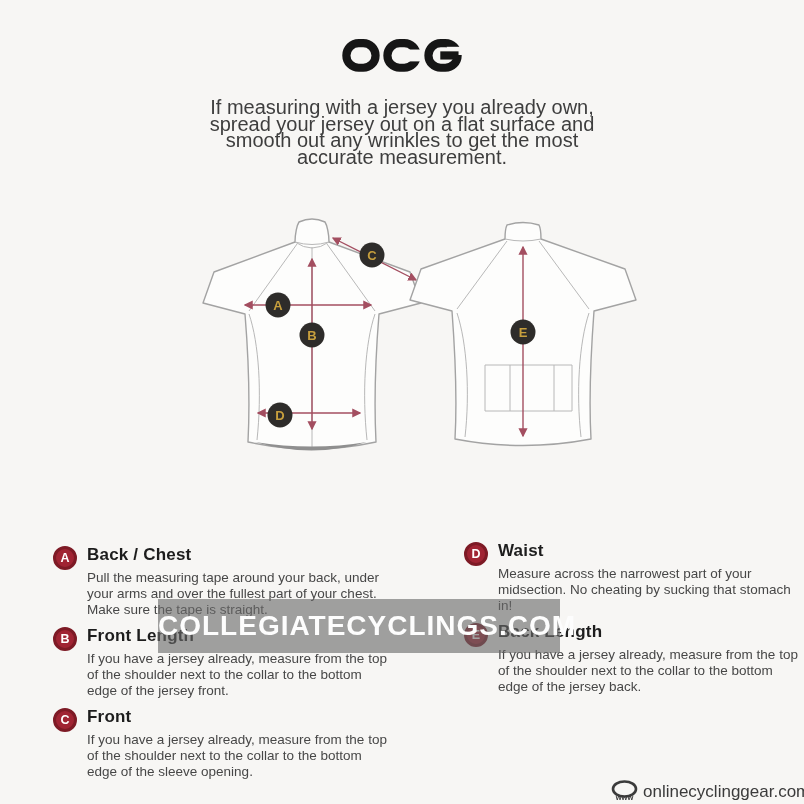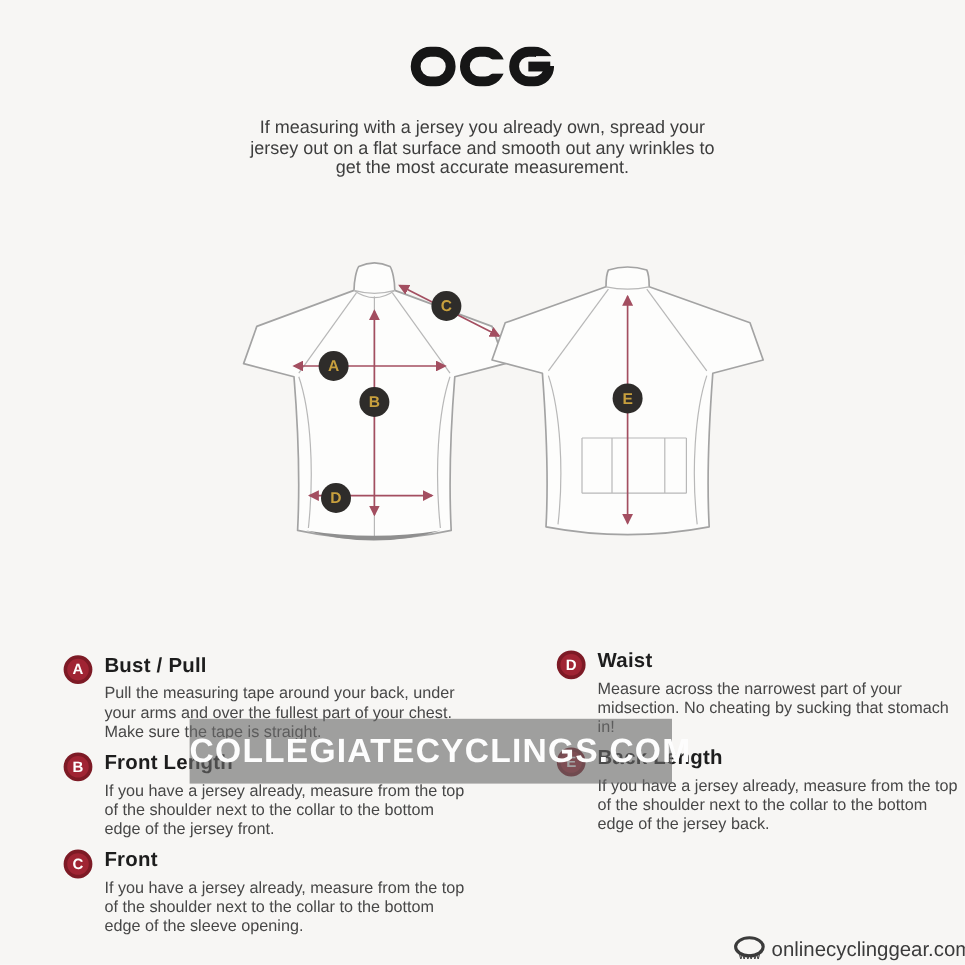--- a/index.html
+++ b/index.html
@@ -8,21 +8,21 @@
     position:relative;width:804px;height:804px;overflow:hidden;
     background:#f7f6f4;
   }
   
   .logo-wrap{position:absolute;left:340px;top:33px;width:124px;height:44px;}
   .logo-wrap svg{display:block;width:124px;height:44px;}
   .sr-only{position:absolute;width:1px;height:1px;overflow:hidden;clip:rect(0 0 0 0);white-space:nowrap;}
   
   .intro{
     position:absolute;left:202px;top:99px;width:400px;
-    text-align:center;font-size:15px;line-height:16.5px;color:#3e3e3e;
+    text-align:center;font-size:20px;line-height:16.5px;color:#3e3e3e;
   }
   
   .diagram{position:absolute;left:185px;top:211px;width:460px;height:252px;}
   .jersey{fill:#fdfdfc;stroke:#a3a3a3;stroke-width:1.4;stroke-linejoin:round;}
   .seam{fill:none;stroke:#b8b8b8;stroke-width:1;}
   .arrow{stroke:#a34e60;stroke-width:1.4;fill:none;}
   .badge-circle{fill:#2e2c2a;}
   .badge-letter{fill:#c79f3d;font-family:"Liberation Sans",sans-serif;font-size:13px;font-weight:bold;text-anchor:middle;}
   
   .m-item{position:absolute;display:flex;align-items:flex-start;}
@@ -161,21 +161,21 @@
         <text class="badge-letter" x="338" y="125.5">E</text>
       </g>
     </g>
   </svg>
 
   <div class="m-item" id="item-a">
     <div class="m-badge">
         <span>A</span>
       </div>
     <div class="m-content">
-      <div class="m-title">Bust / Pull</div>
+      <div class="m-title">Back / Chest</div>
       <div class="m-desc">Pull the measuring tape around your back, under your arms and over the fullest part of your chest. Make sure the tape is straight.</div>
     </div>
   </div>
 
   <div class="m-item" id="item-b">
     <div class="m-badge">
         <span>B</span>
       </div>
     <div class="m-content">
       <div class="m-title">Front Length</div>

